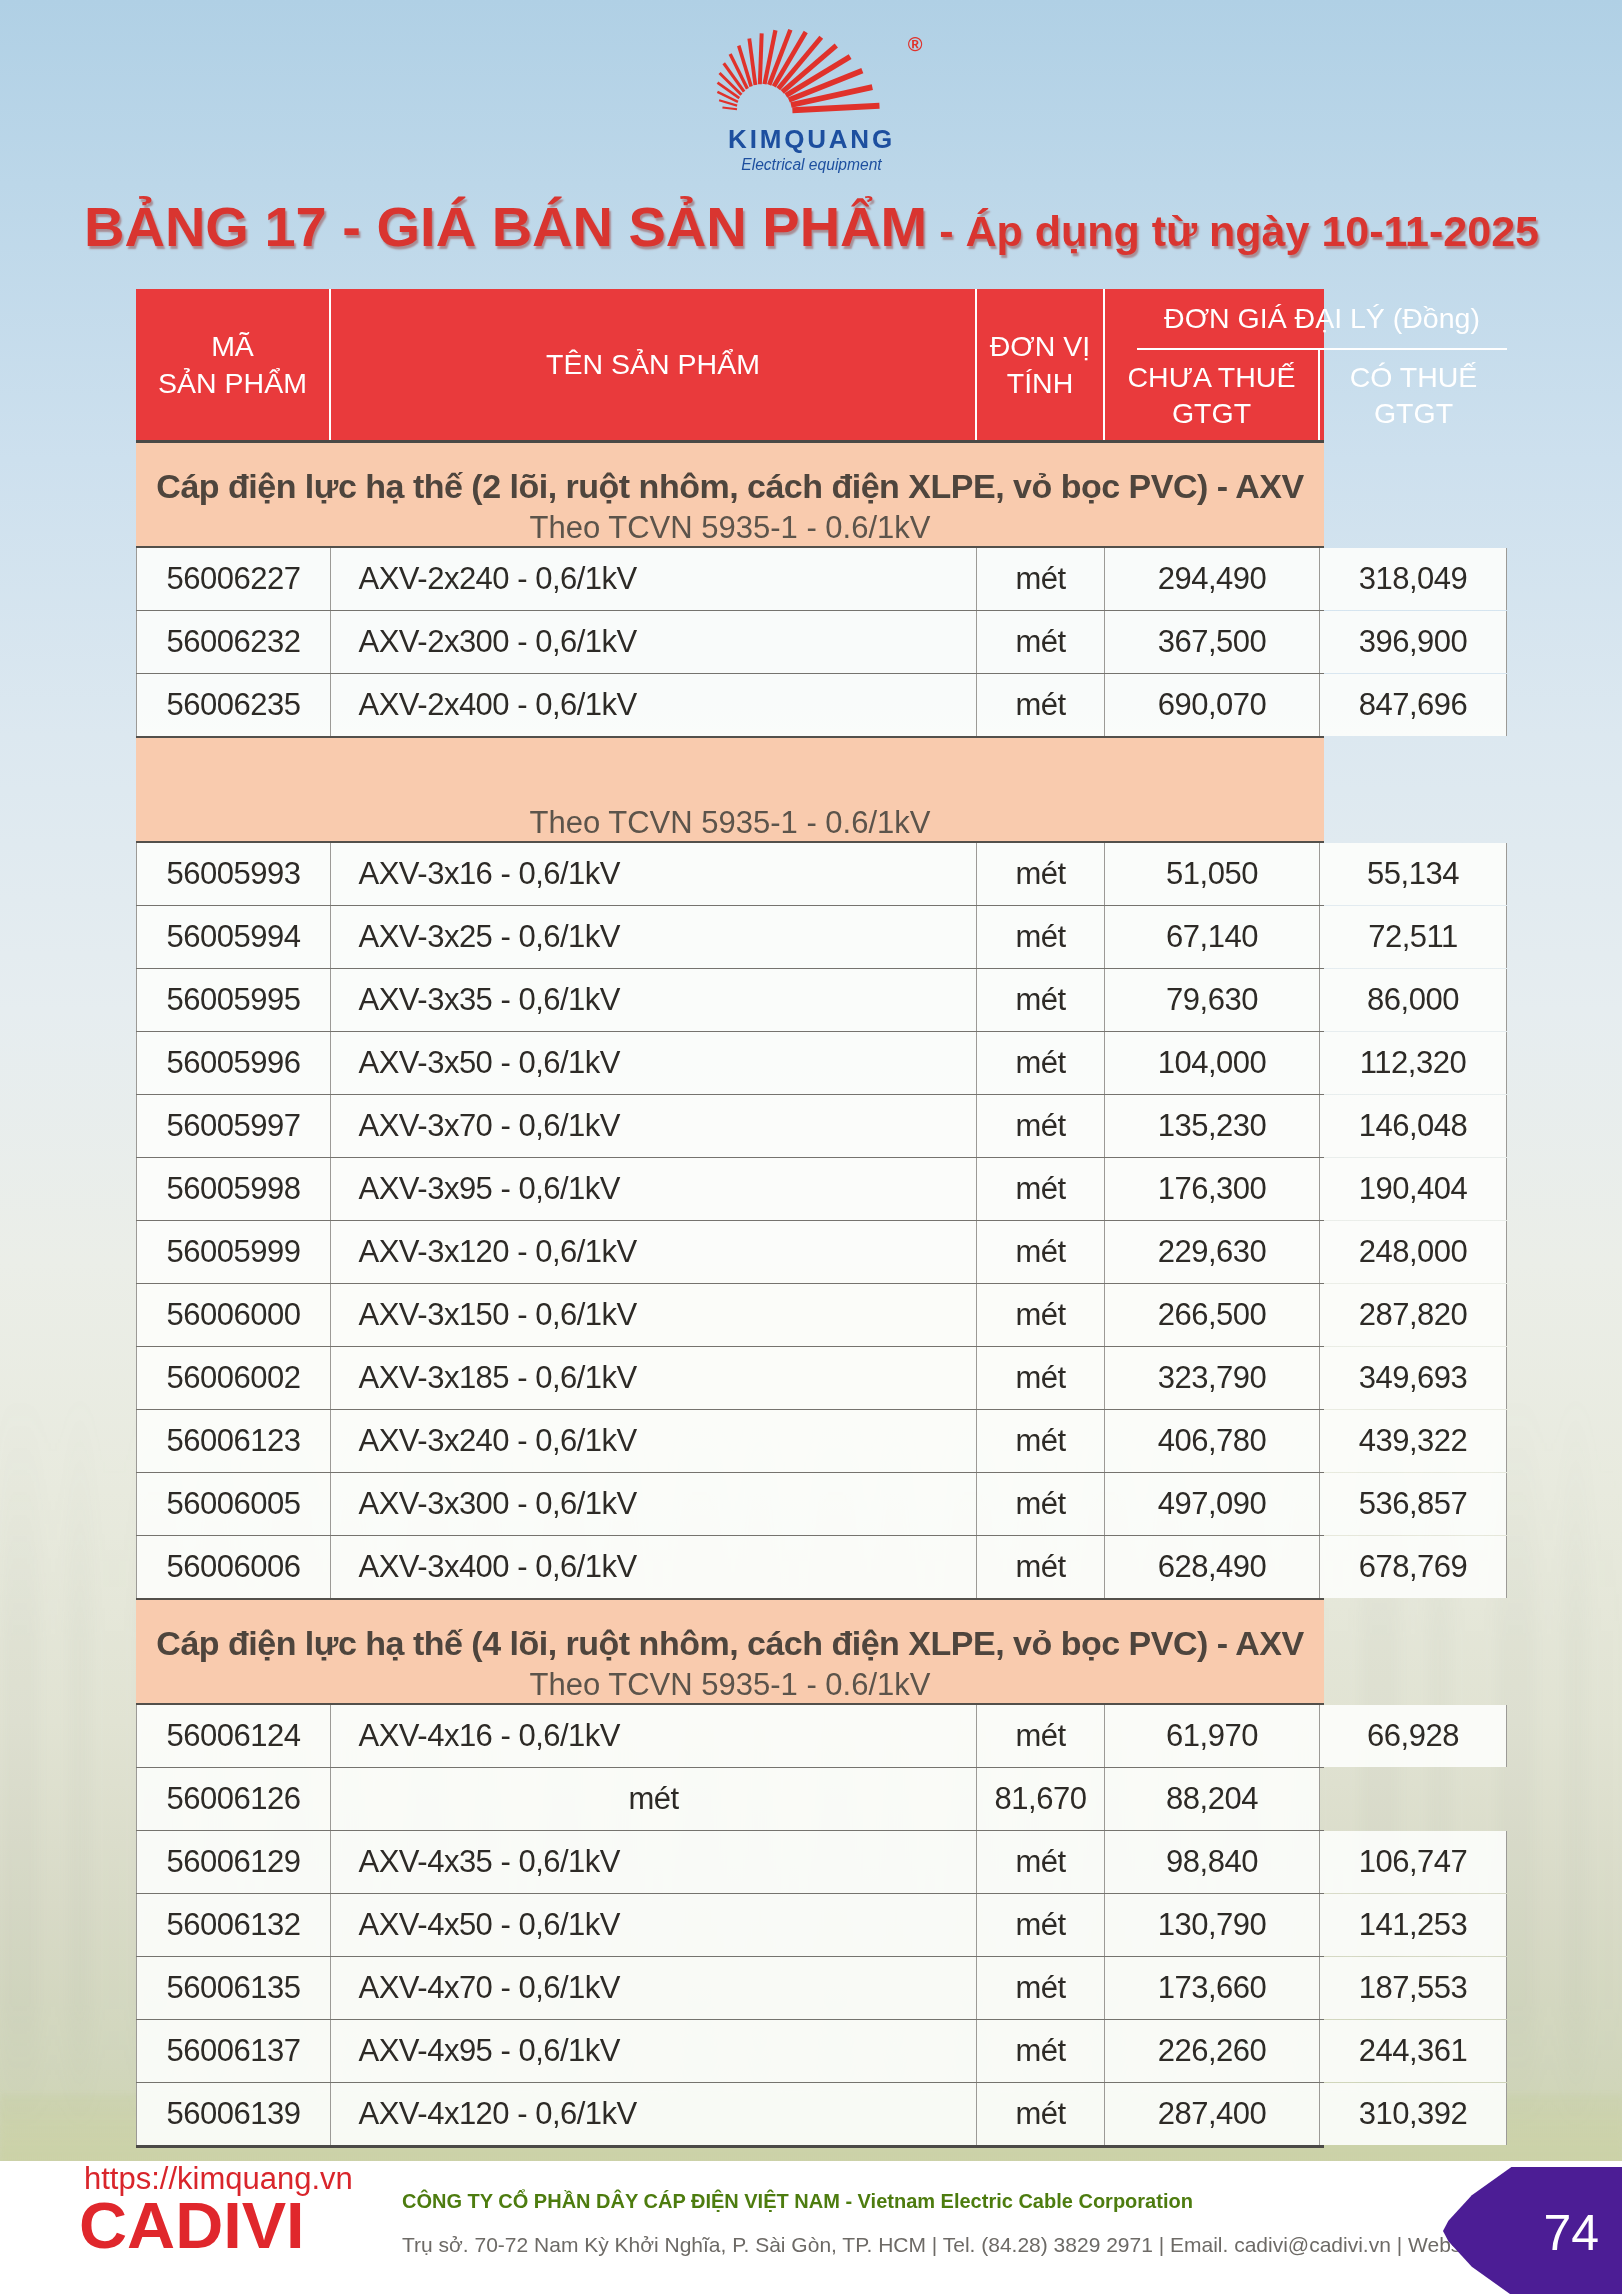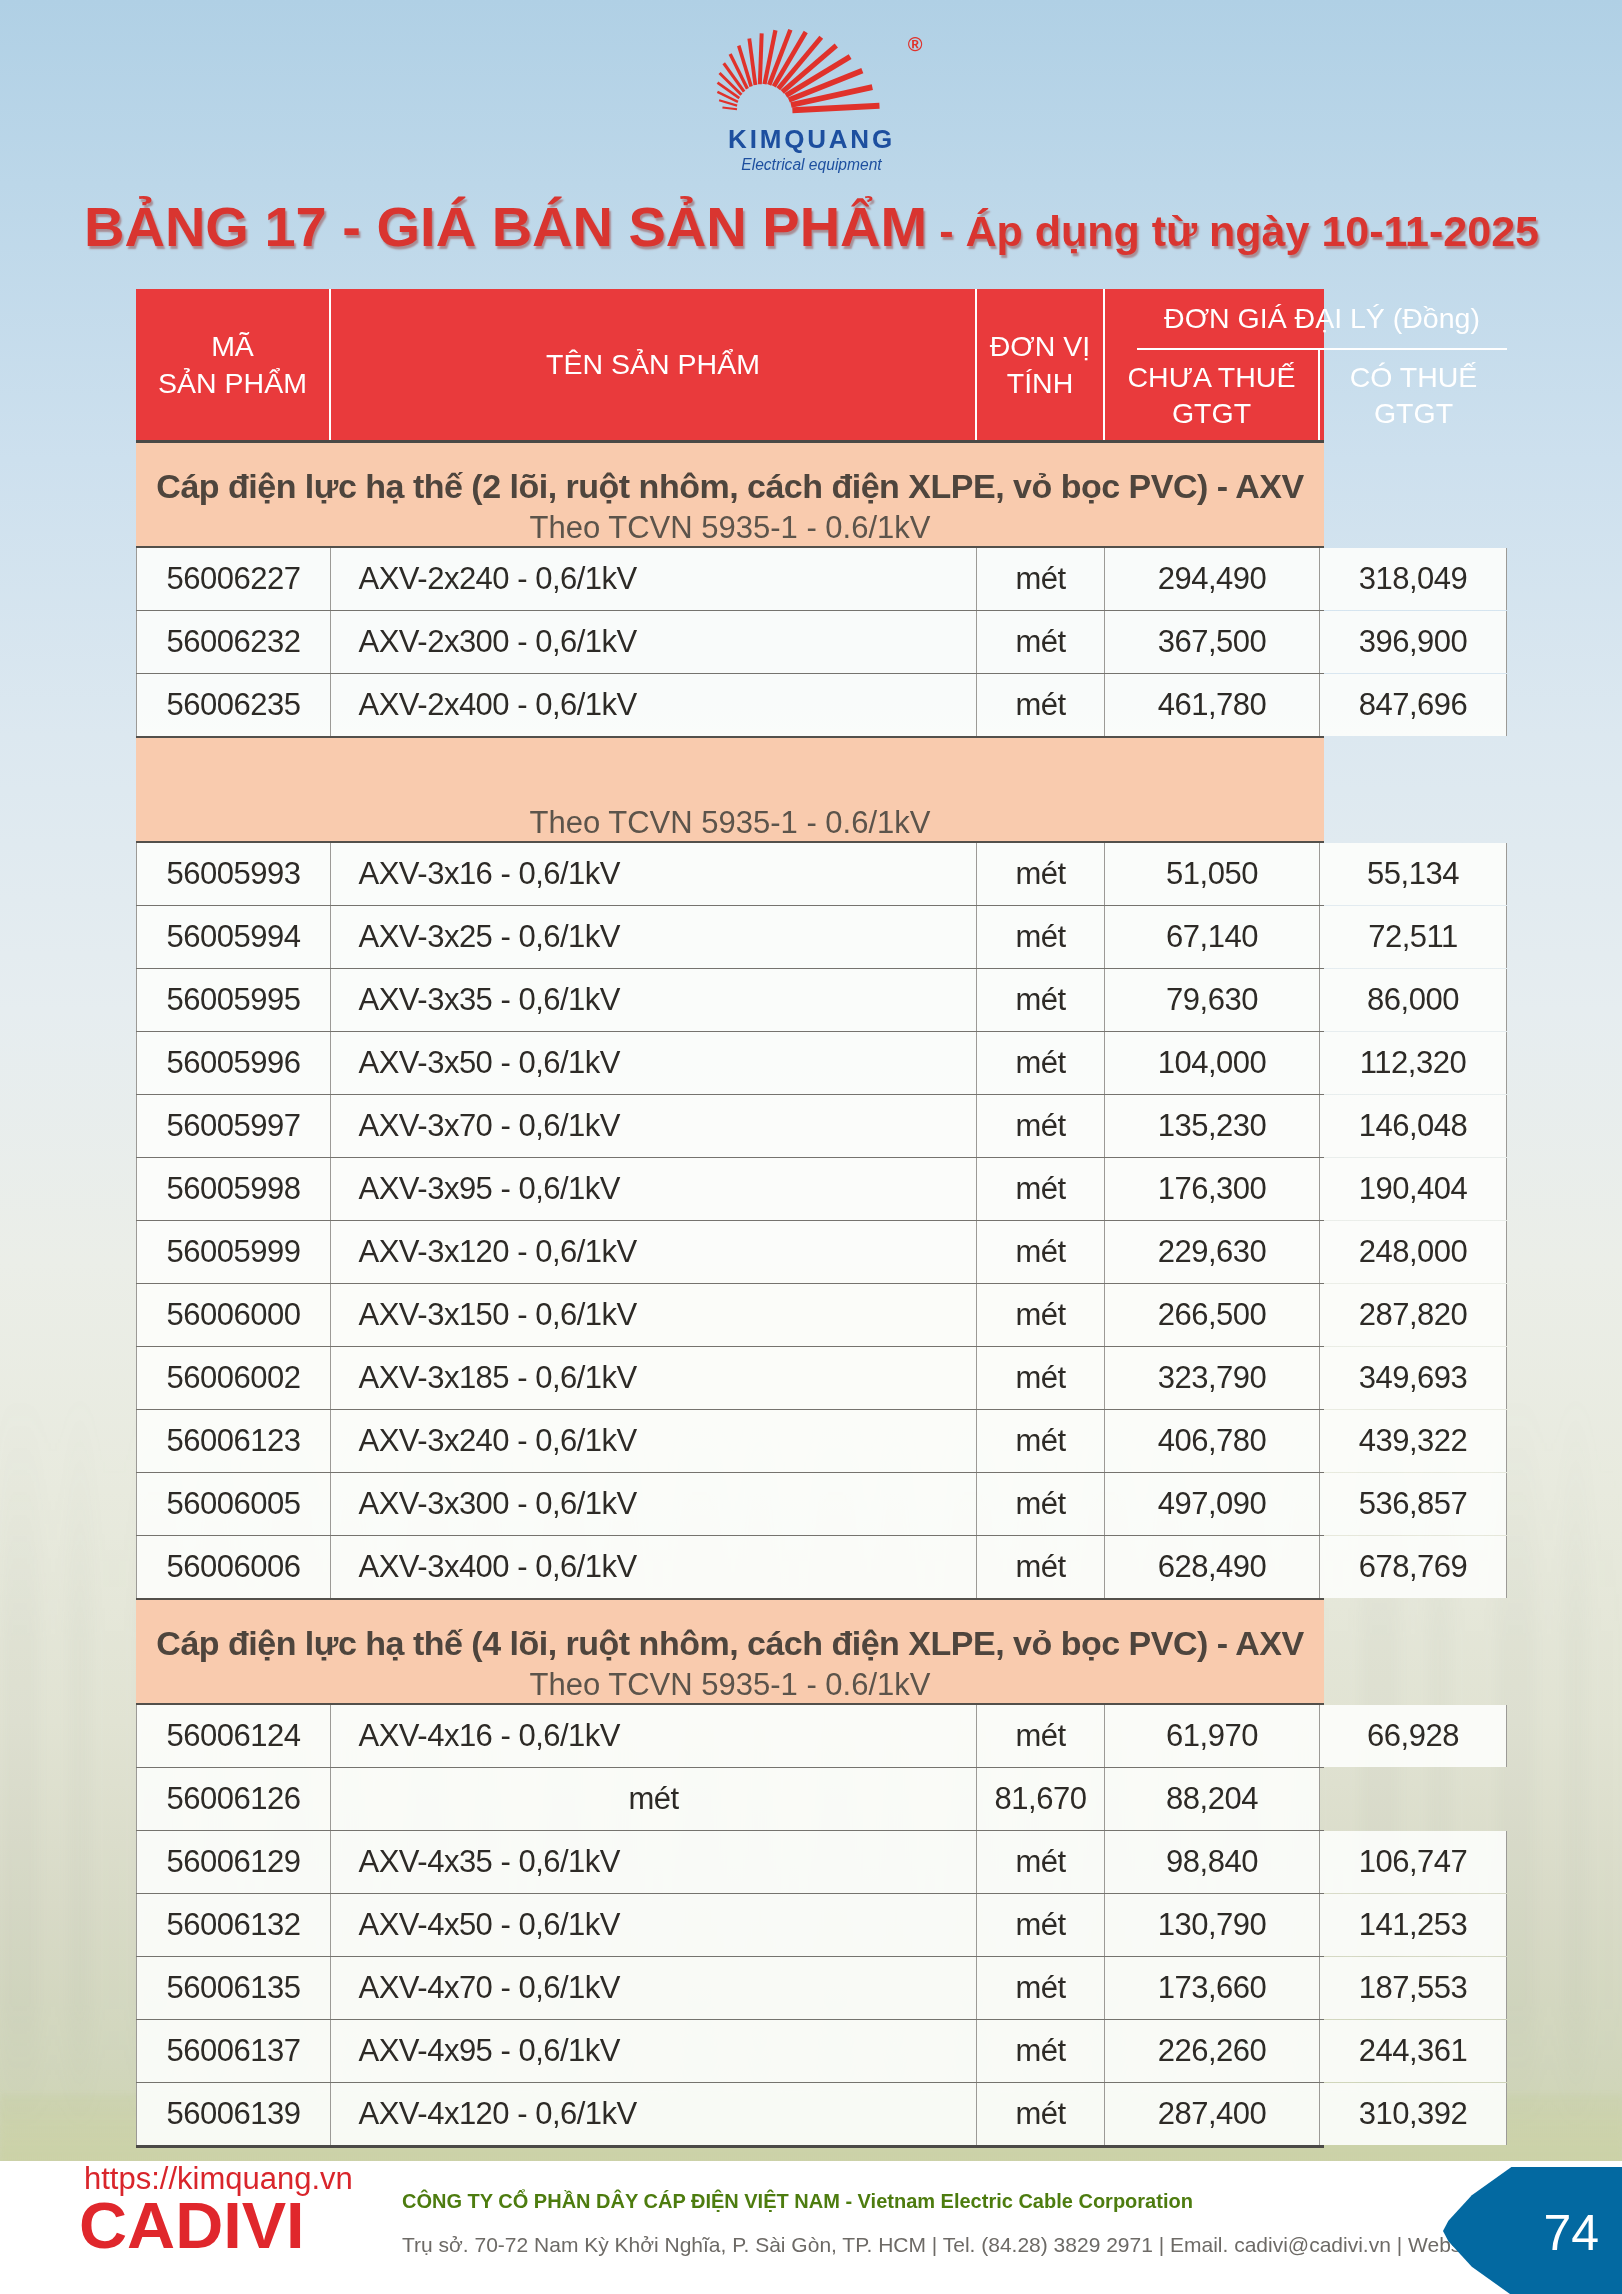--- a/index.html
+++ b/index.html
@@ -59,21 +59,21 @@
       font-size:31px;color:#2d2a26;letter-spacing:-0.5px;}
   .cell.code{border-left:1.8px solid #9c9a96;}
   .cell.name{justify-content:flex-start;padding-left:27.5px;}
   
   .footer{position:absolute;left:0;right:0;bottom:0;height:134px;background:#fff;}
   .f-url{position:absolute;left:84px;top:0px;color:#d9252b;font-size:31px;}
   .f-brand{position:absolute;left:79px;top:33px;color:#e0272c;font-size:64px;
       font-weight:bold;line-height:1;transform:scaleX(1.04);transform-origin:left;}
   .f-company{position:absolute;left:402px;top:29px;color:#4d7c0f;font-size:20px;font-weight:bold;white-space:nowrap;}
   .f-address{position:absolute;left:402px;top:72px;color:#6d6a66;font-size:21px;white-space:nowrap;}
-  .f-flag{position:absolute;right:0;bottom:0;width:180px;height:128px;background:#0369a1;
+  .f-flag{position:absolute;right:0;bottom:0;width:180px;height:128px;background:#4c1d95;
       clip-path:polygon(38% 0%,16% 22%,3% 42%,0% 50%,3% 58%,16% 78%,38% 100%,100% 100%,100% 0%);}
   .f-page{position:absolute;right:24px;top:37px;color:#fff;font-size:50px;}
 </style>
 </head>
 <body>
 
 <div class="page">
   <div class="bg">
     <div class="bg-buildings"></div>
     <div class="bg-grass"></div>
@@ -151,21 +151,21 @@
           <div class="cell code">56006232</div>
           <div class="cell name">AXV-2x300 - 0,6/1kV</div>
           <div class="cell unit">mét</div>
           <div class="cell pretax">367,500</div>
           <div class="cell withtax">396,900</div>
         </div>
         <div class="trow">
           <div class="cell code">56006235</div>
           <div class="cell name">AXV-2x400 - 0,6/1kV</div>
           <div class="cell unit">mét</div>
-          <div class="cell pretax">461,780</div>
+          <div class="cell pretax">690,070</div>
           <div class="cell withtax">847,696</div>
         </div>
         <div class="section-header">
           <div class="section-subtitle">Theo TCVN 5935-1 - 0.6/1kV</div>
         </div>
         <div class="trow">
           <div class="cell code">56005993</div>
           <div class="cell name">AXV-3x16 - 0,6/1kV</div>
           <div class="cell unit">mét</div>
           <div class="cell pretax">51,050</div>

